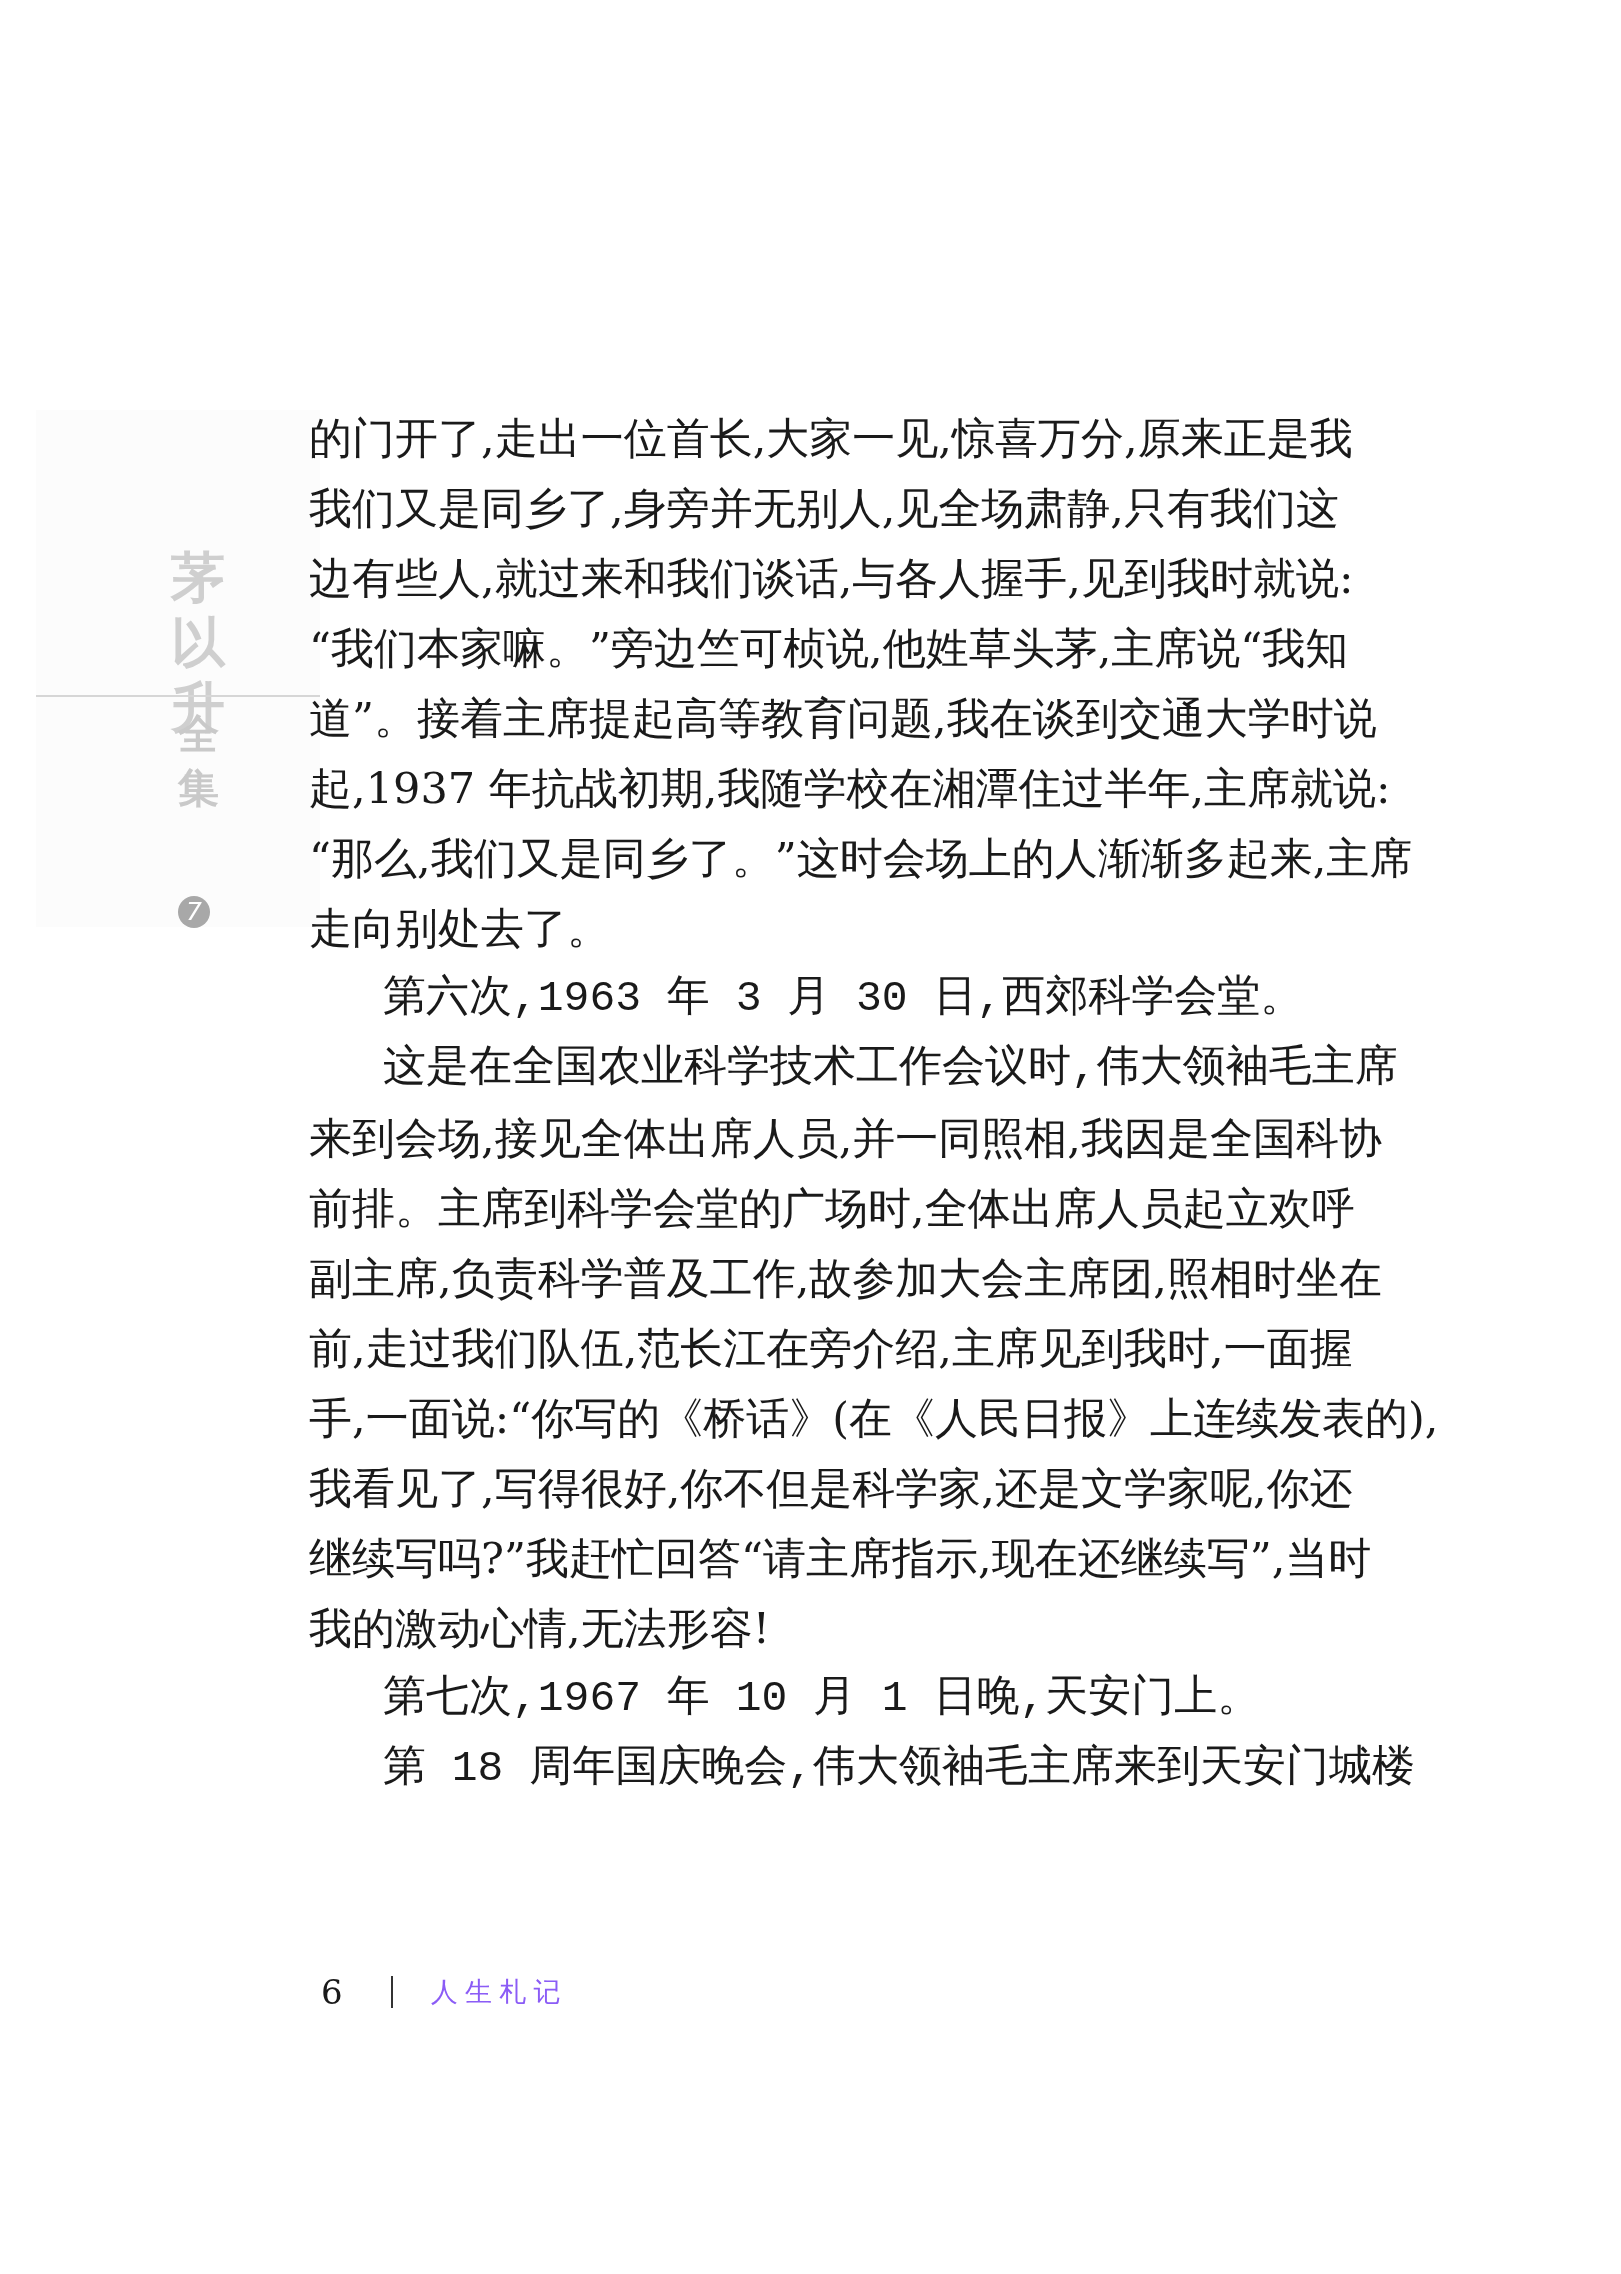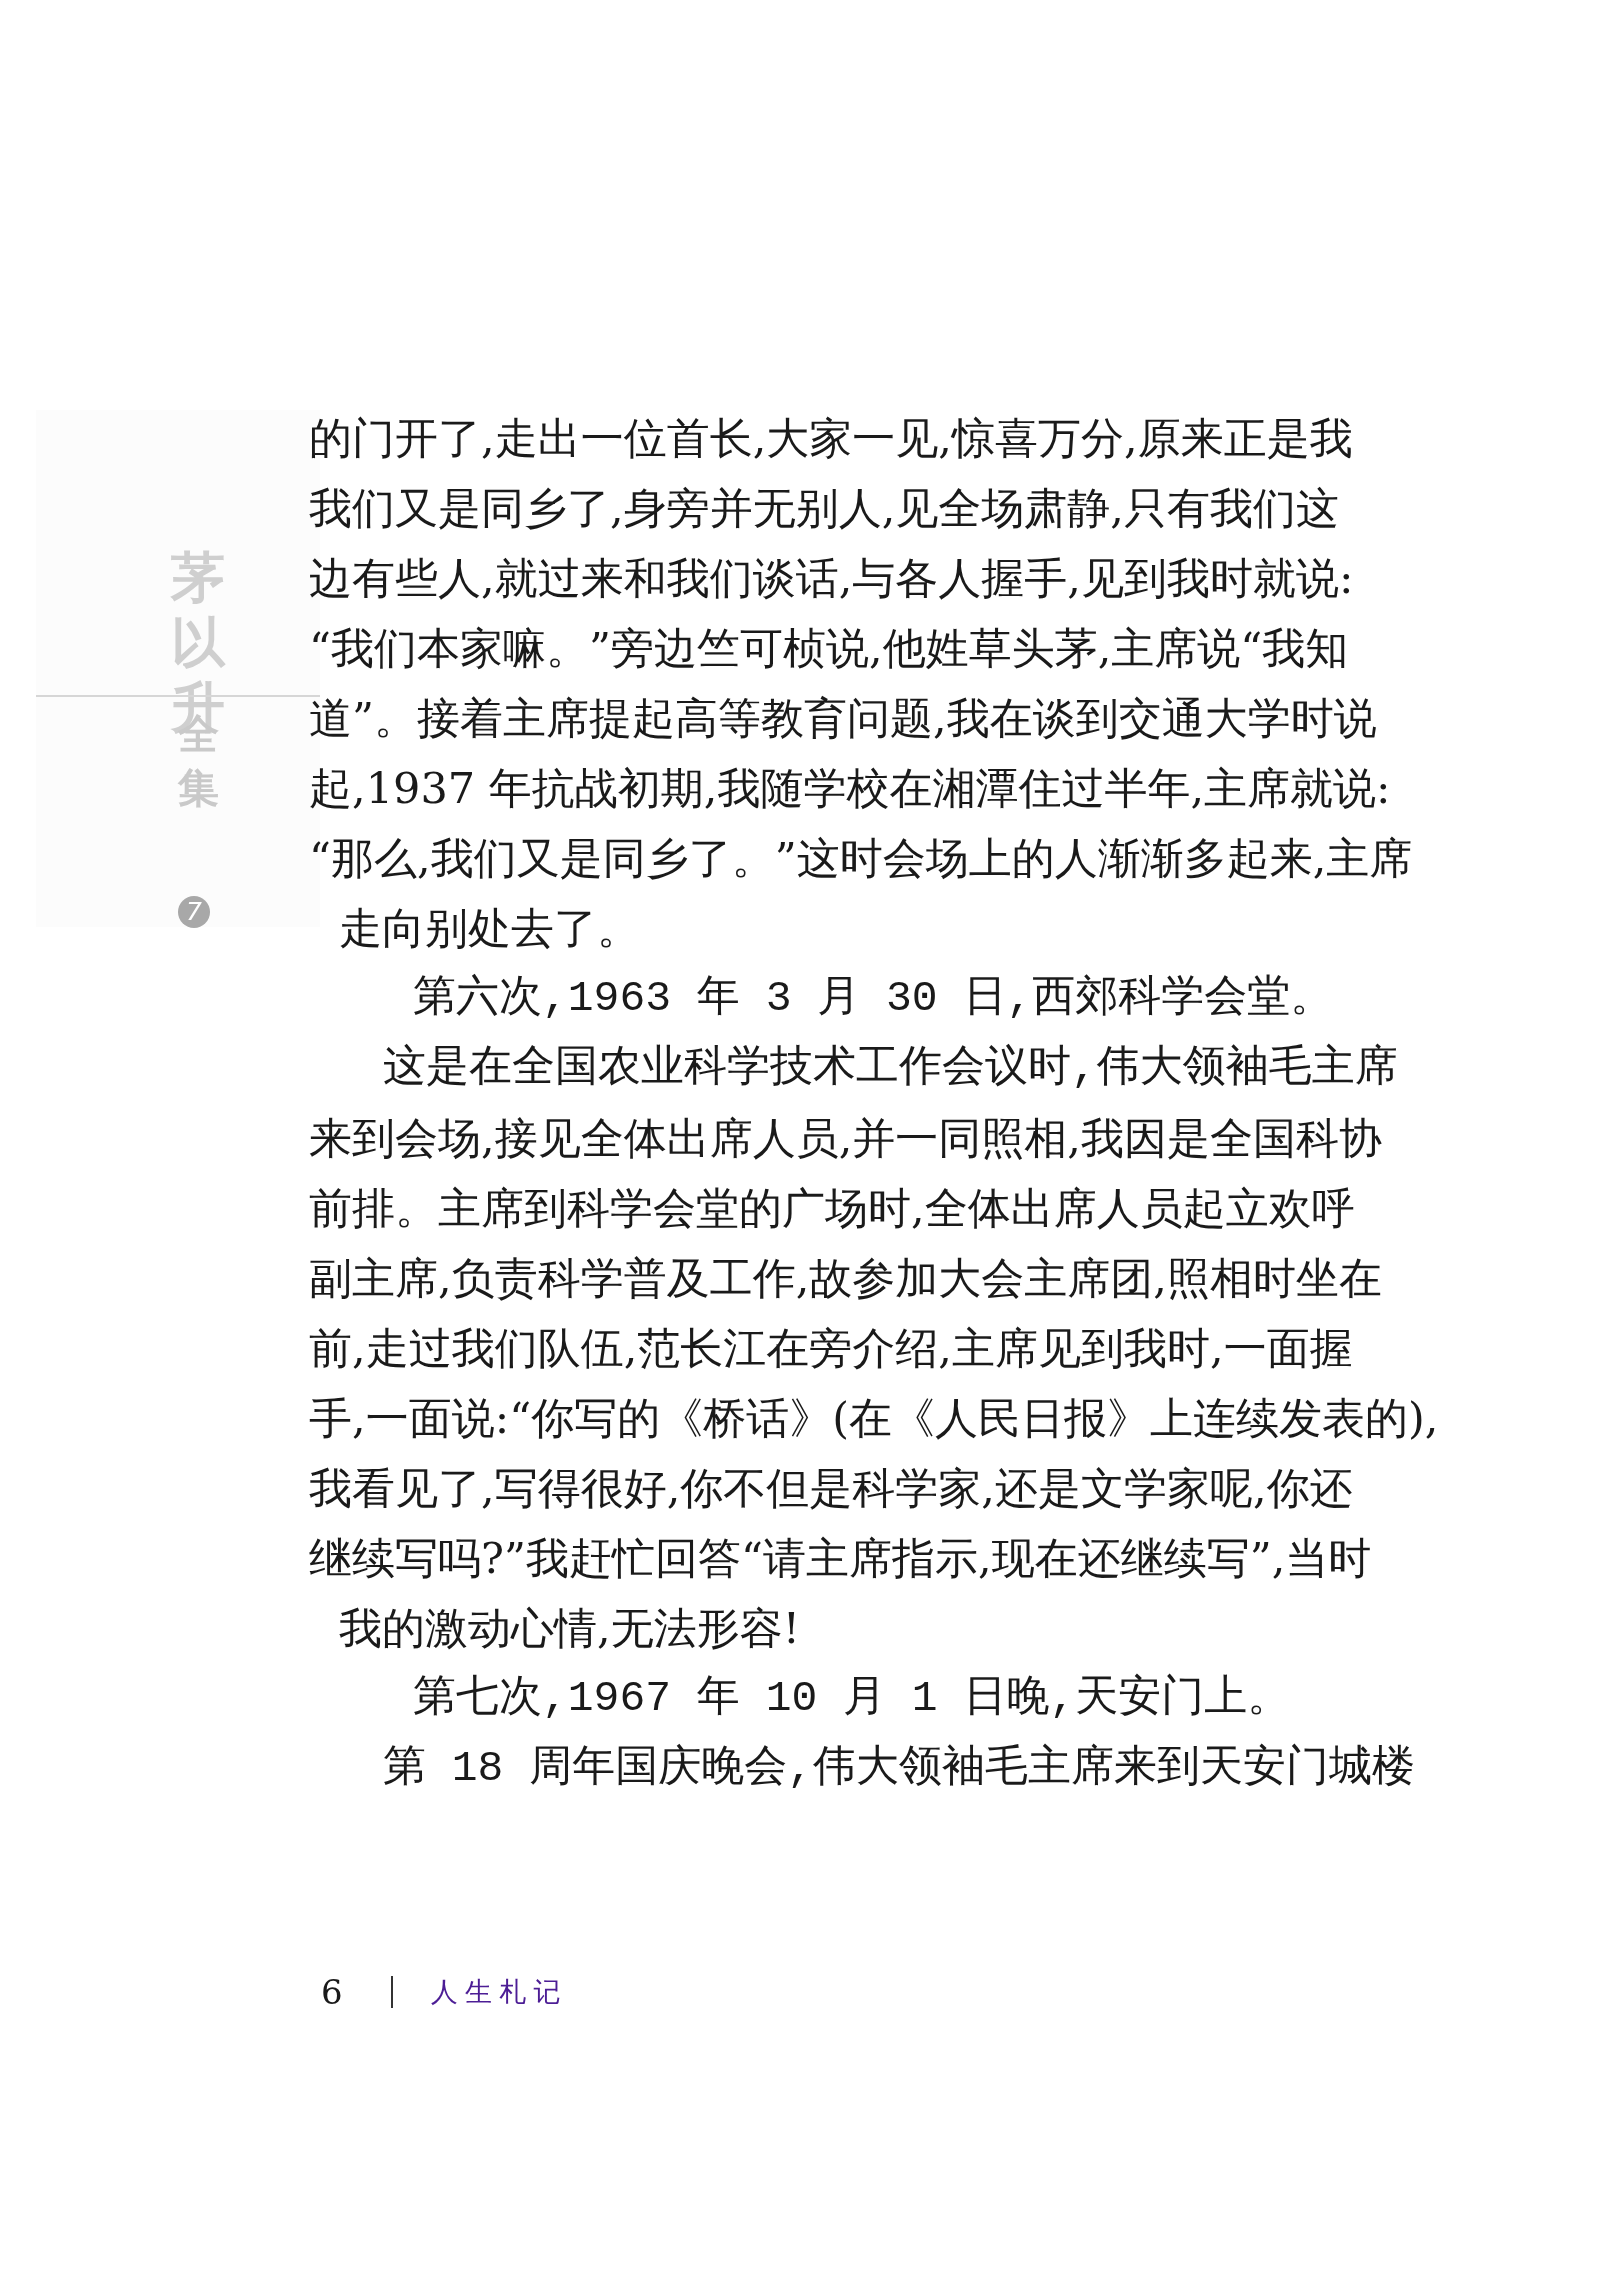--- a/index.html
+++ b/index.html
@@ -31,30 +31,30 @@
     background: #a8a8a8; color: #ffffff; font-size: 25px; line-height: 32px; text-align: center;
     font-family: "DejaVu Sans", "Liberation Sans", sans-serif; font-style: italic;
   }
   .text-block {
     position: absolute; left: 309px; top: 407px; width: 981px;
   }
   .line {
     height: 70px; line-height: 63px; font-size: 43px; white-space: nowrap;
     letter-spacing: 0px; text-align: justify; text-align-last: justify;
   }
-  .line.last { text-align-last: left; margin-left: 30px; }
+  .line.last { text-align-last: left; }
   .line.indent { padding-left: 74px; font-family: Liberation Mono, monospace; }
   .footer {
     position: absolute; top: 1969px; left: 321px; height: 45px; display: flex; align-items: center;
   }
   .page-num { font-size: 34px; width: 70px; }
   .footer-bar { width: 1.8px; height: 32px; background: #333; margin-right: 38px; }
   .running-head {
     font-family: "DejaVu Sans", "Liberation Sans", sans-serif;
-    font-size: 27px; letter-spacing: 7.2px; color: #4c1d95;
+    font-size: 27px; letter-spacing: 7.2px; color: #8b5cf6;
   }
 </style>
 </head>
 <body>
 
 <div class="side-tab">
   <div class="side-title">
     <div>茅</div>
     <div>以</div>
     <div>升</div>

